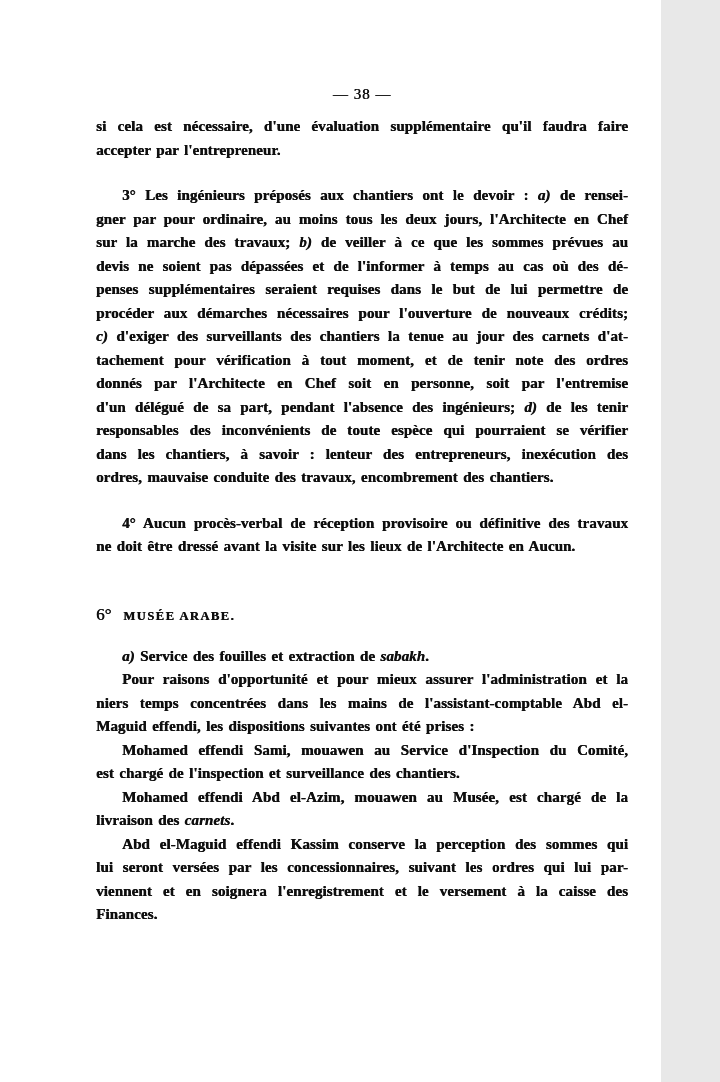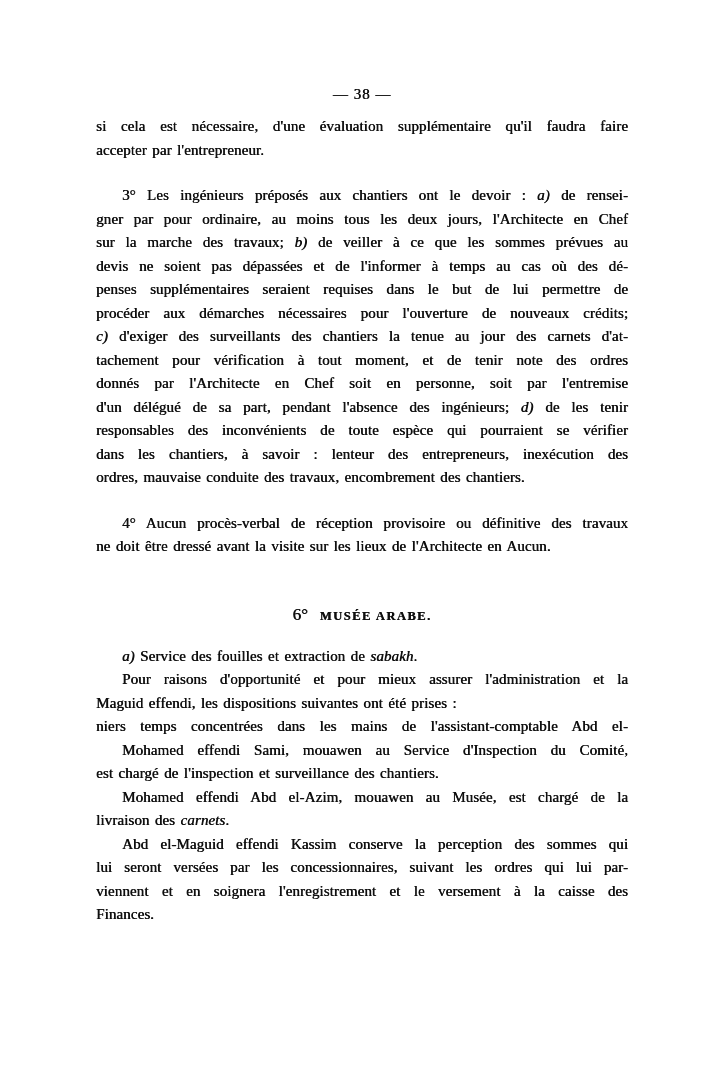--- a/index.html
+++ b/index.html
@@ -1,18 +1,18 @@
 <!DOCTYPE html>
 <html><head>
 <meta charset="utf-8">
 <style>
   html, body { margin: 0; padding: 0; background: #e8e8e8; }
   .page {
     position: relative;
-    width: 720px;
+    width: 661px;
     height: 1082px;
     background: #ffffff;
     overflow: hidden;
     font-family: "Liberation Serif", "DejaVu Serif", serif;
     color: #0f0f0f;
   }
   .content {
     position: absolute;
     left: 96px;
     top: 86px;
@@ -29,25 +29,25 @@
   .para.gap { margin-top: 22px; }
   .line {
     font-size: 15px;
     line-height: 23.5px;
     text-align: justify;
     text-align-last: justify;
     word-spacing: 1.5px;
     letter-spacing: 0.1px;
     text-shadow: 0.45px 0 0 currentColor;
     white-space: normal;
+    font-weight: bold;
   }
   .line.last { text-align-last: left; }
   .line.first { text-indent: 26px; }
   .heading {
-    text-align: center;
     margin-top: 46px;
     margin-bottom: 20px;
     text-shadow: 0.45px 0 0 currentColor;
   }
   .heading-num {
     font-size: 17px;
     margin-right: 12px;
   }
   .heading-title {
     font-size: 12.5px;
@@ -85,22 +85,22 @@
         <div class="para gap">
           <div class="line first">4° Aucun procès-verbal de réception provisoire ou définitive des travaux</div>
           <div class="line last">ne doit être dressé avant la visite sur les lieux de l'Architecte en Aucun.</div>
         </div>
         <div class="heading"><span class="heading-num">6°</span><span class="heading-title">MUSÉE ARABE.</span></div>
         <div class="para">
           <div class="line last first"><i>a)</i> Service des fouilles et extraction de <i>sabakh</i>.</div>
         </div>
         <div class="para">
           <div class="line first">Pour raisons d'opportunité et pour mieux assurer l'administration et la</div>
+          <div class="line">niers temps concentrées dans les mains de l'assistant-comptable Abd el-</div>
           <div class="line last">Maguid effendi, les dispositions suivantes ont été prises :</div>
-          <div class="line">niers temps concentrées dans les mains de l'assistant-comptable Abd el-</div>
         </div>
         <div class="para">
           <div class="line first">Mohamed effendi Sami, mouawen au Service d'Inspection du Comité,</div>
           <div class="line last">est chargé de l'inspection et surveillance des chantiers.</div>
         </div>
         <div class="para">
           <div class="line first">Mohamed effendi Abd el-Azim, mouawen au Musée, est chargé de la</div>
           <div class="line last">livraison des <i>carnets</i>.</div>
         </div>
         <div class="para">

